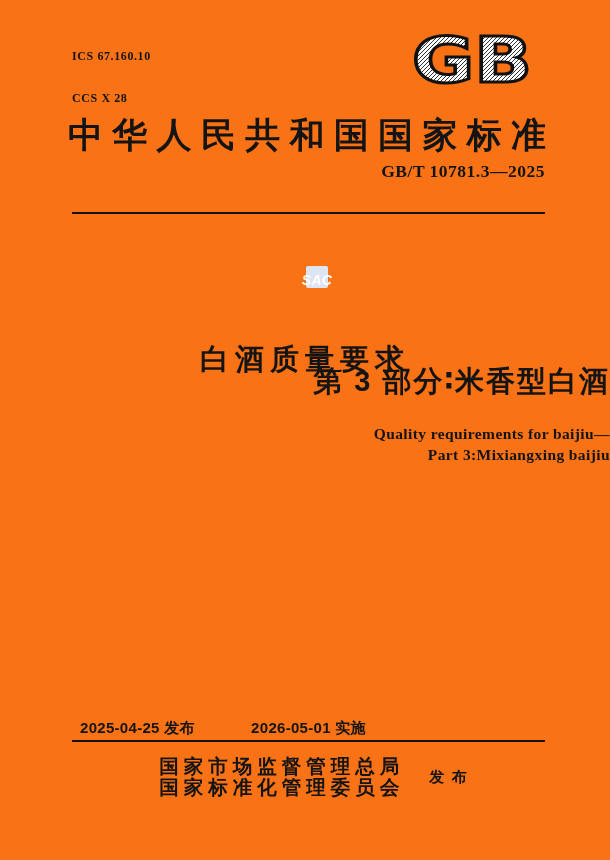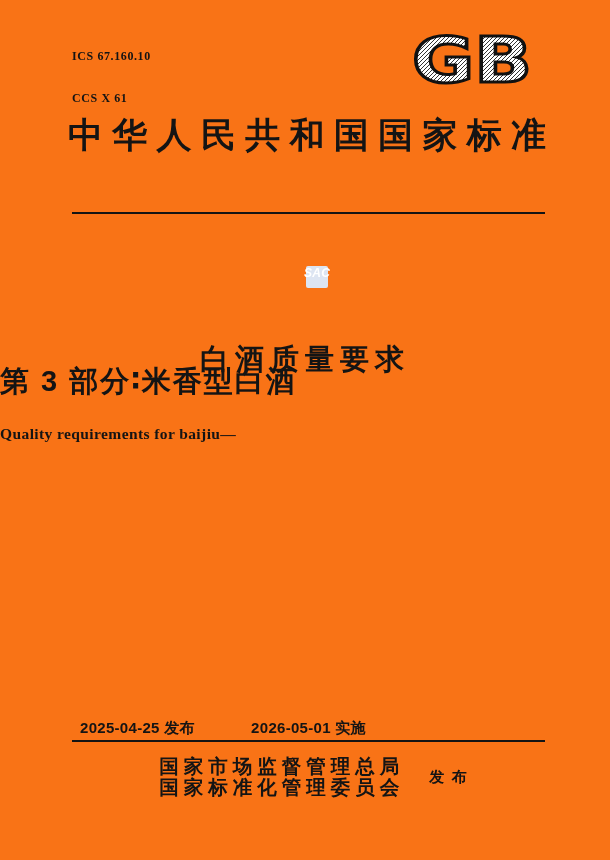--- a/index.html
+++ b/index.html
@@ -46,44 +46,44 @@
 
   .rule { left: 72px; width: 473px; height: 2px; background: #141414; }
   .rule-top { top: 212px; }
   .rule-bottom { top: 740px; }
 
   
   .watermark {
     left: 306px; top: 266px; width: 22px; height: 22px;
     background: #dde5f2;
     border-radius: 2px;
-    display: flex; align-items: flex-start; justify-content: center;
+    display: flex; align-items: flex-end; justify-content: center;
     font-family: "Liberation Sans", "DejaVu Sans", sans-serif;
-    font-size: 12px; font-weight: bold; font-style: italic;
+    font-size: 14px; font-weight: bold; font-style: italic;
     color: #ffffff; letter-spacing: 0.3px;
   }
 
   
   .title-cn-1 {
     left: 0; top: 324px; width: 610px;
     text-align: center;
     font-family: Liberation Sans, sans-serif;
     font-size: 29px; font-weight: bold; letter-spacing: 6px; margin-top: 16px;
   }
   .title-cn-2 {
     left: 0; top: 362px; width: 610px;
-    text-align: left;
+    text-align: right;
     font-family: "Liberation Sans", "DejaVu Sans", sans-serif;
     font-size: 29px; font-weight: bold; letter-spacing: 2px;
   }
 
   
   .title-en {
     left: 0; top: 423px; width: 610px;
-    text-align: left;
+    text-align: right;
     font-size: 15.5px; font-weight: bold;
     line-height: 21px; letter-spacing: 0.4px;
   }
 
   
   .date-issue {
     left: 80px; top: 719px; width: 473px;
     font-family: "Liberation Sans", "DejaVu Sans", sans-serif;
     font-size: 15px; font-weight: bold; letter-spacing: 0.3px;
     text-align: left;
@@ -113,51 +113,53 @@
     white-space: pre;
   }
 </style>
 </head>
 <body>
 
 <div class="page">
 
   <div class="abs ics-block">
     <div>ICS 67.160.10</div>
-    <div>CCS X 61</div>
+    <div>CCS X 28</div>
   </div>
 
   <div class="abs gb-logo">
     <svg width="126" height="66" viewBox="0 0 126 66" xmlns="http://www.w3.org/2000/svg">
       <defs>
         <pattern id="hatch" width="4" height="4" patternUnits="userSpaceOnUse">
           <rect width="4" height="4" fill="#ffffff"></rect>
           <path d="M0 4 L4 0" stroke="#333333" stroke-width="1"></path>
           <path d="M-1 1 L1 -1" stroke="#333333" stroke-width="1"></path>
           <path d="M3 5 L5 3" stroke="#333333" stroke-width="1"></path>
         </pattern>
       </defs>
       <text x="3" y="57" textLength="120" lengthAdjust="spacingAndGlyphs" font-family="DejaVu Sans, Liberation Sans, sans-serif" font-size="62" font-weight="bold" fill="url(#hatch)" stroke="#111111" stroke-width="3">GB</text>
     </svg>
   </div>
 
   <div class="abs header-title">中 华 人 民 共 和 国 国 家 标 准</div>
 
+  <div class="abs std-number">GB/T 10781.3—2025</div>
 
   <div class="abs rule rule-top"></div>
 
   <div class="abs watermark">
     <span>SAC</span>
   </div>
 
   <div class="abs title-cn-1">白酒质量要求</div>
   <div class="abs title-cn-2">第 3 部分∶米香型白酒</div>
 
   <div class="abs title-en">
     <div>Quality requirements for baijiu—</div>
+    <div>Part 3:Mixiangxing baijiu</div>
   </div>
 
   <div class="abs date-issue">2025-04-25 发布</div>
   <div class="abs date-impl">2026-05-01 实施</div>
 
   <div class="abs rule rule-bottom"></div>
 
   <div class="abs issuer-row">
     <div class="issuer-lines">
       <div>国 家 市 场 监 督 管 理 总 局</div>

